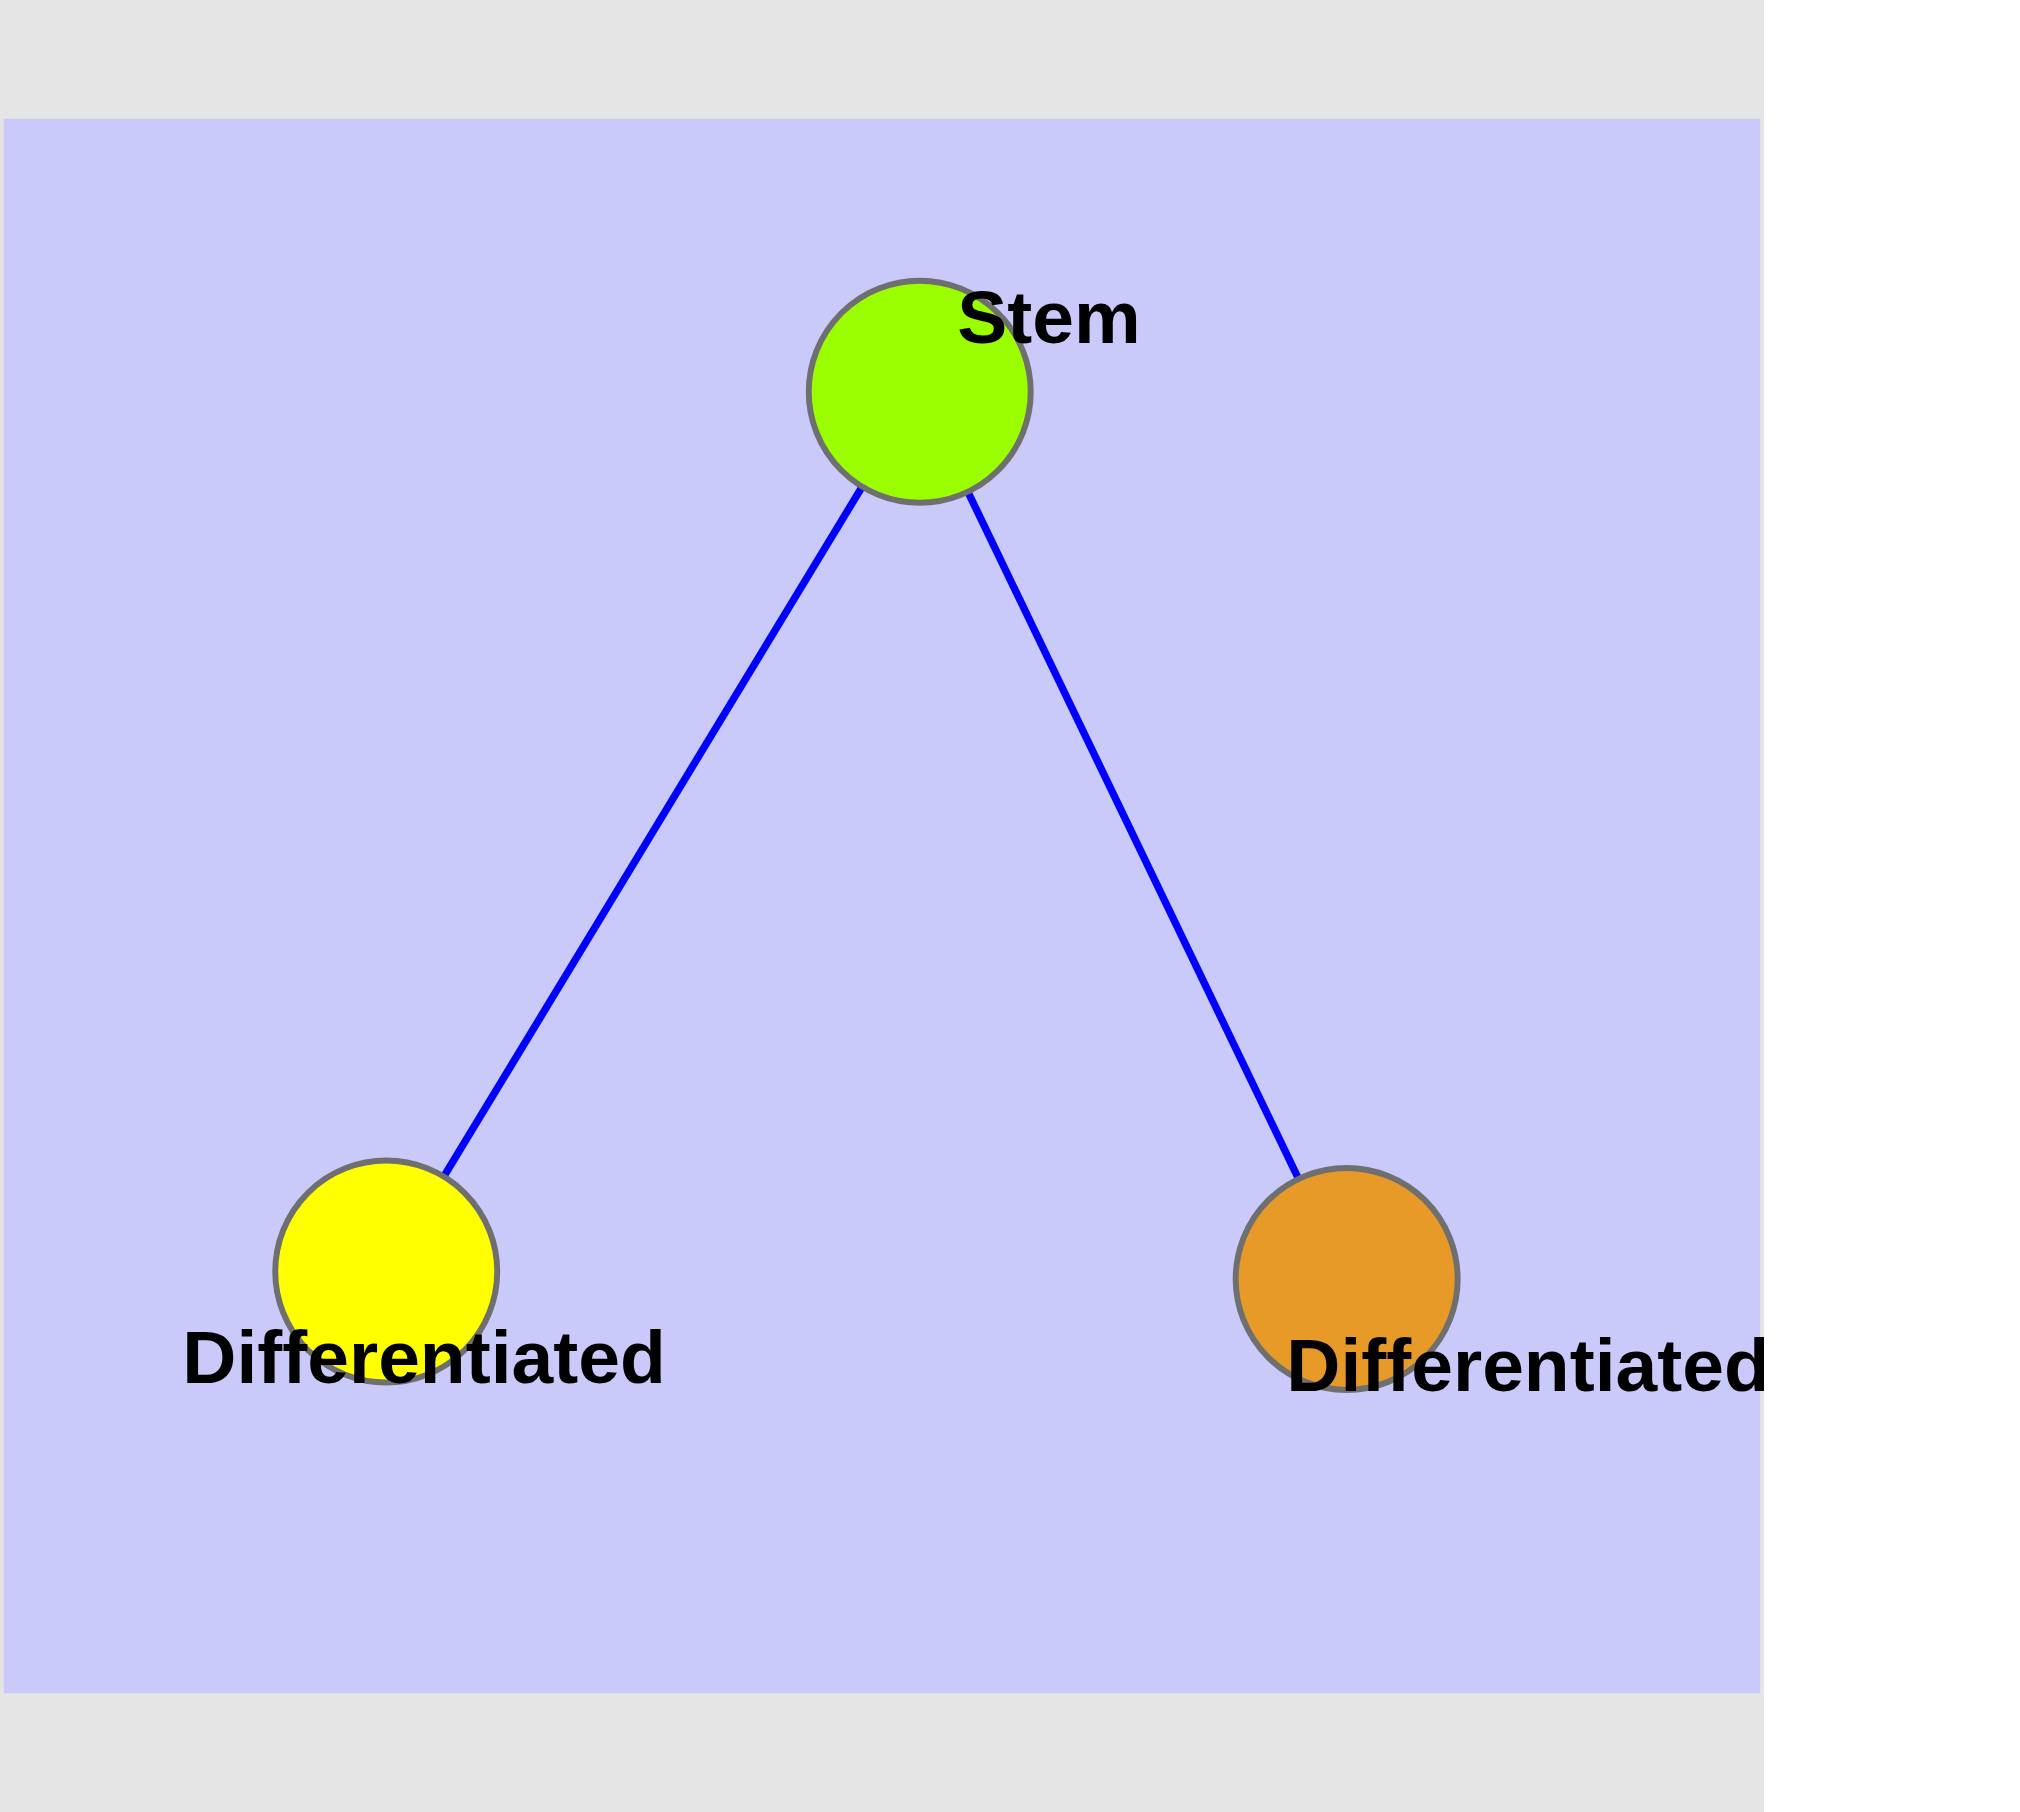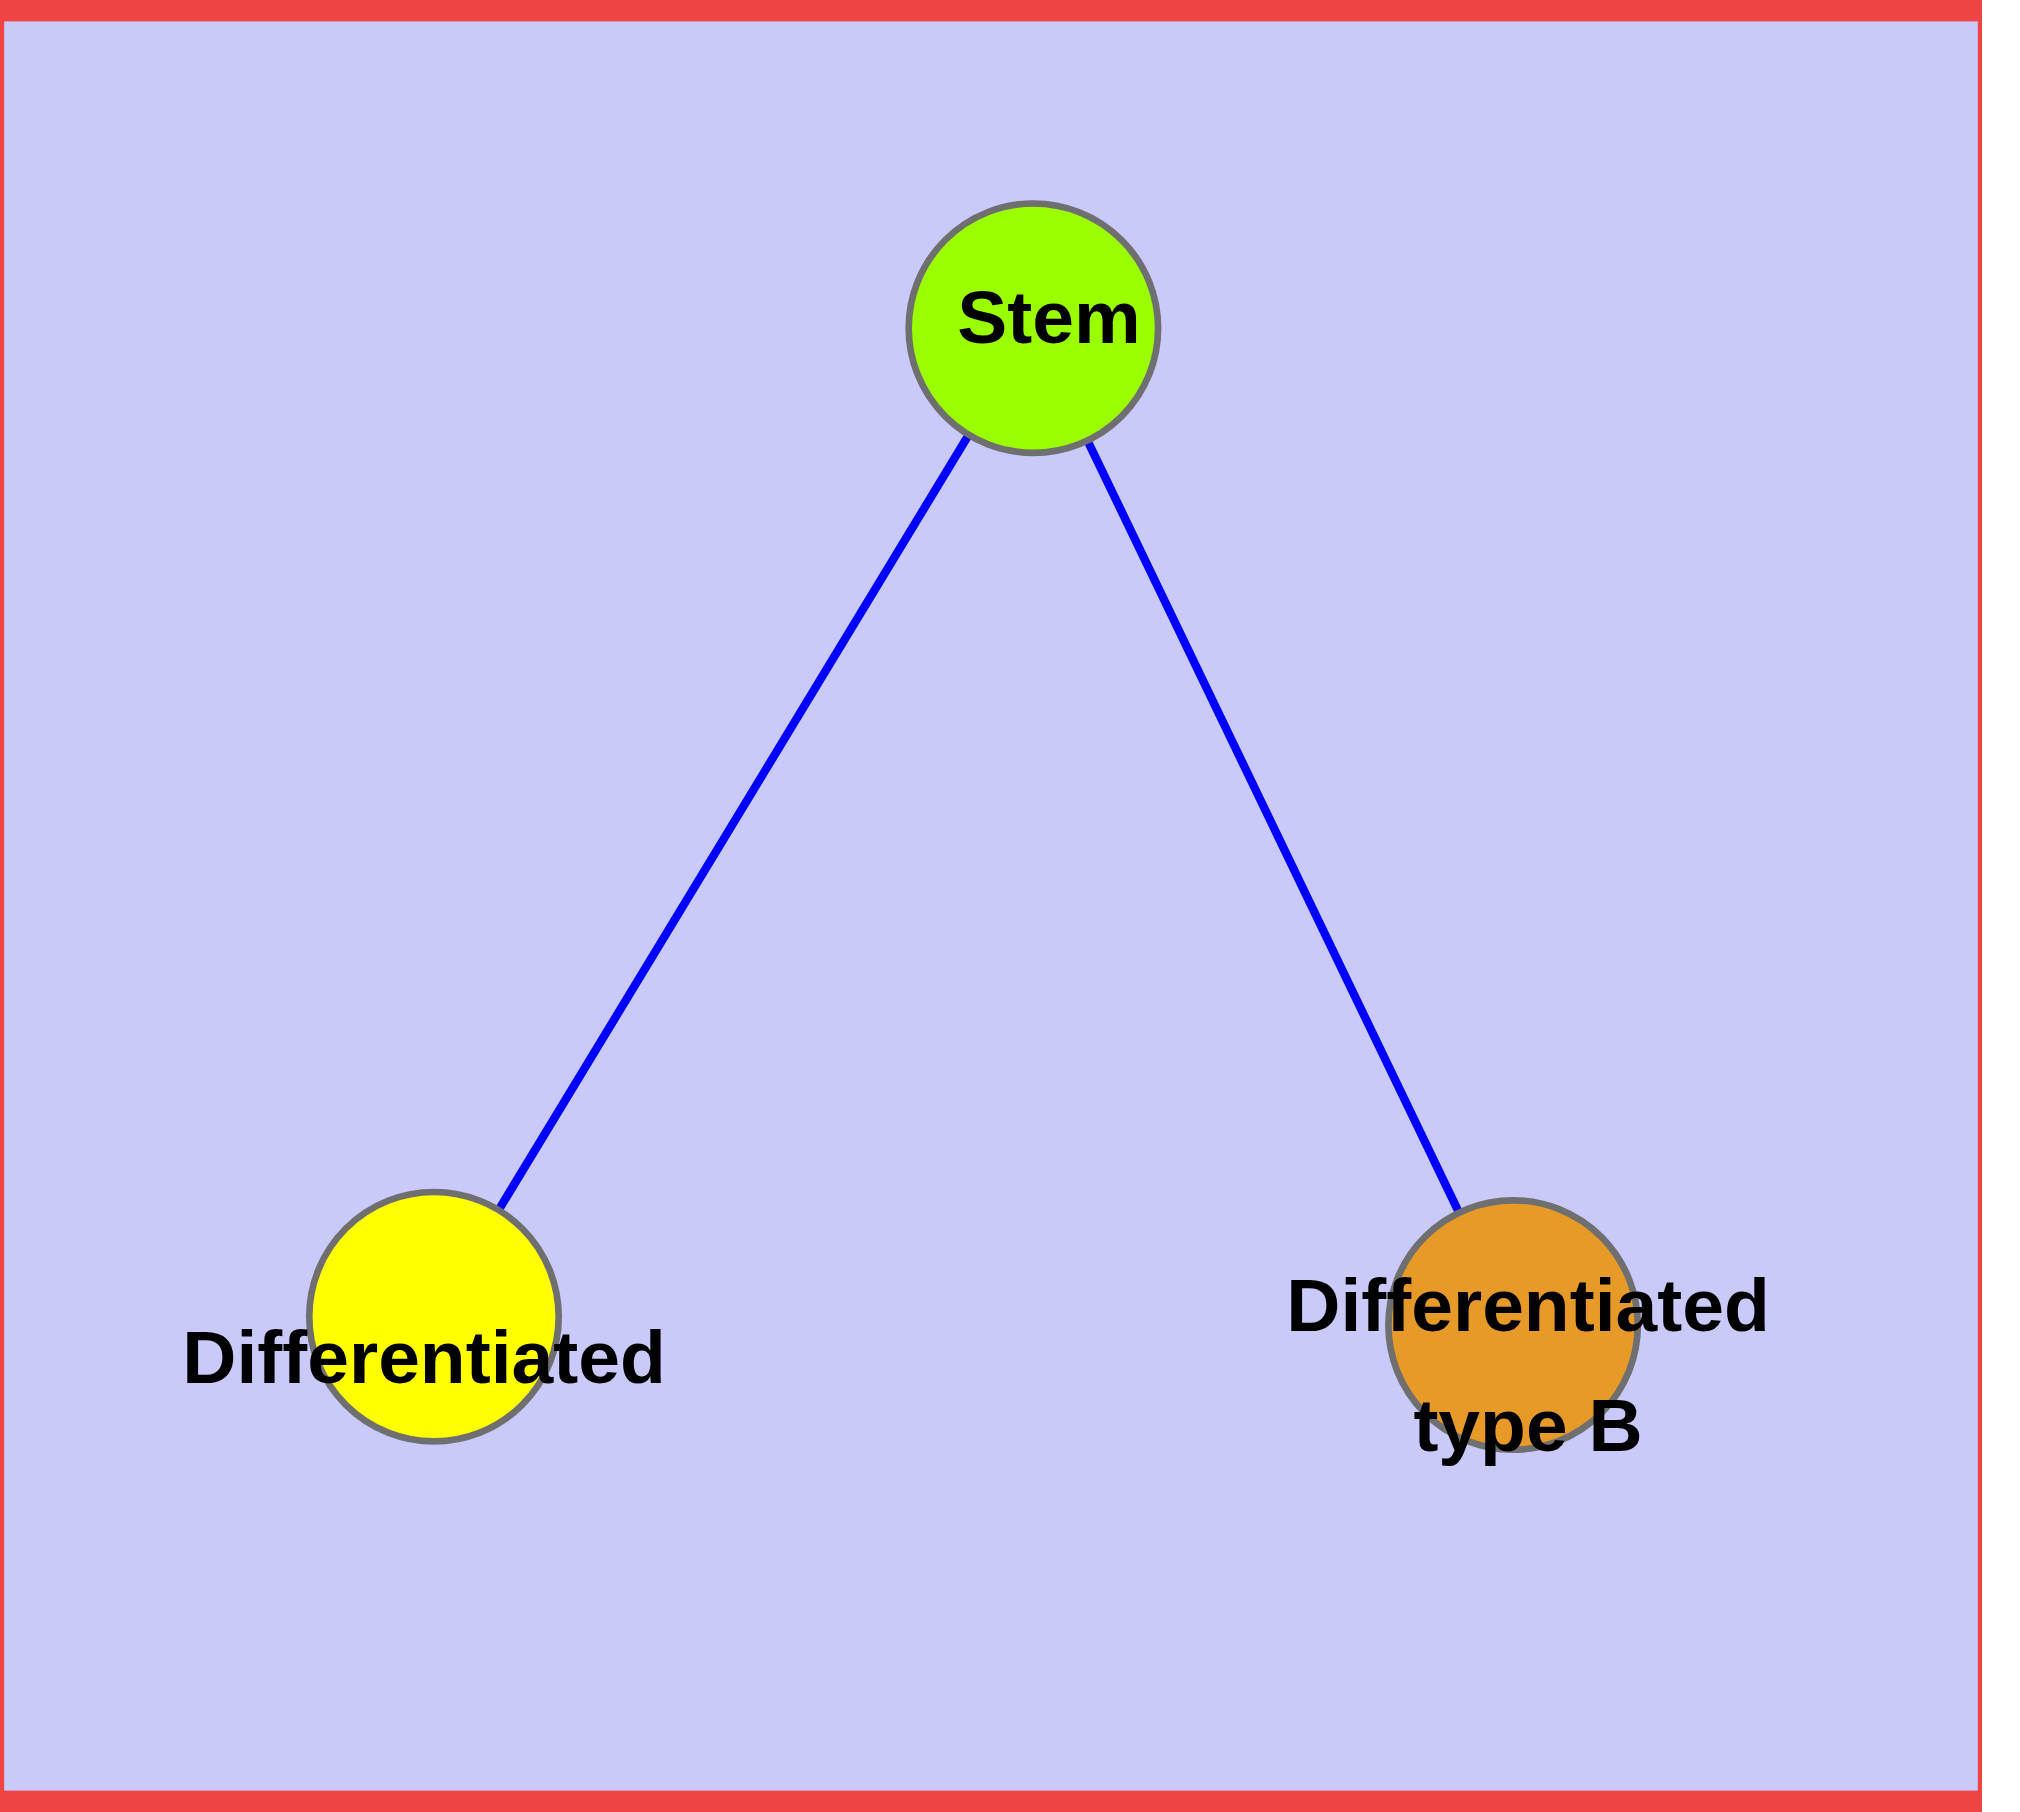--- a/index.html
+++ b/index.html
@@ -1,23 +1,23 @@
 <!DOCTYPE html>
 <html style="font-size:13.6px"><head>
 <meta charset="utf-8">
 <style>
   html, body {
     margin: 0;
     padding: 0;
   }
   .canvas {
     position: relative;
-    width: 1982px;
+    width: 1764px;
     height: 1812px;
-    background: #ef4444; 
+    background: #e5e5e5; 
     overflow: hidden;
     font-family: "Liberation Sans", sans-serif;
   }
   .graph-svg {
     position: absolute;
     inset: 0;
     width: 100%;
     height: 100%;
     display: block;
   }
@@ -73,17 +73,16 @@
   </svg>
 
   <div class="node-label label-stem">Stem</div>
 
   <div class="node-label label-type-a">
     <span class="label-line">Differentiated</span>
   </div>
 
   <div class="node-label label-type-b">
     <span class="label-line">Differentiated</span>
-    <span class="label-line">type B</span>
   </div>
 
 </div>
 
 
 </body></html>

